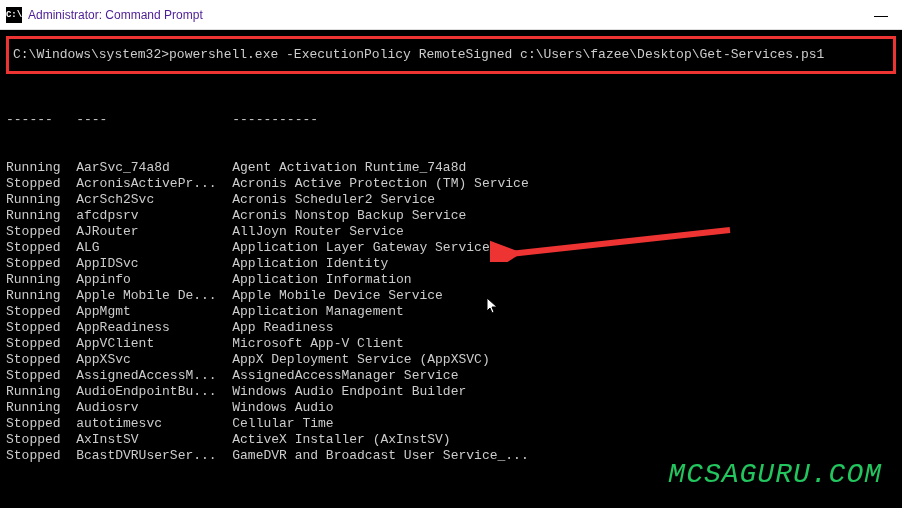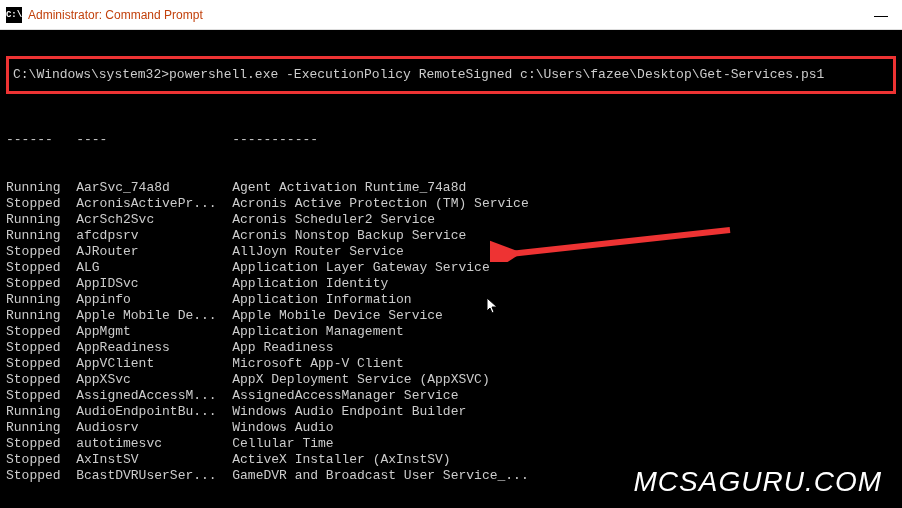--- a/index.html
+++ b/index.html
@@ -27,42 +27,42 @@
       display: inline-flex;
       align-items: center;
       justify-content: center;
       color: #fff;
       font-size: 9px;
       font-weight: bold;
     }
     .title-text {
       font-family: 'Segoe UI', sans-serif;
       font-size: 12px;
-      color: #c2410c;
+      color: #4c1d95;
       flex: 1;
     }
     .title-controls {
       display: flex;
       gap: 18px;
       padding-right: 8px;
     }
     .title-btn {
       font-family: 'Segoe UI', sans-serif;
       font-size: 14px;
       color: #000;
       cursor: pointer;
       width: 14px;
       text-align: center;
     }
     .terminal {
       background: #000;
       color: #ccc;
       width: 100%;
       height: calc(100% - 30px);
-      padding: 20px 6px;
+      padding: 0 6px;
       font-size: 13px;
       line-height: 16px;
       position: relative;
       overflow: hidden;
     }
     .cmd-box {
       border: 3px solid #e33;
       padding: 8px 4px;
       margin-top: 6px;
       margin-bottom: 6px;
@@ -78,24 +78,24 @@
       position: absolute;
       left: 490px;
       top: 192px;
       width: 250px;
       height: 40px;
       pointer-events: none;
     }
     .watermark {
       position: absolute;
       right: 20px;
-      bottom: 18px;
-      font-family: Liberation Sans, sans-serif;
+      bottom: 25px;
+      font-family: Liberation Mono, monospace;
       font-size: 28px;
-      color: #ffffff;
+      color: #22c55e;
       font-style: italic;
       letter-spacing: 1px;
       text-transform: uppercase;
       pointer-events: none;
     }
     .cursor-pointer {
       position: absolute;
       left: 486px;
       top: 267px;
       pointer-events: none;

